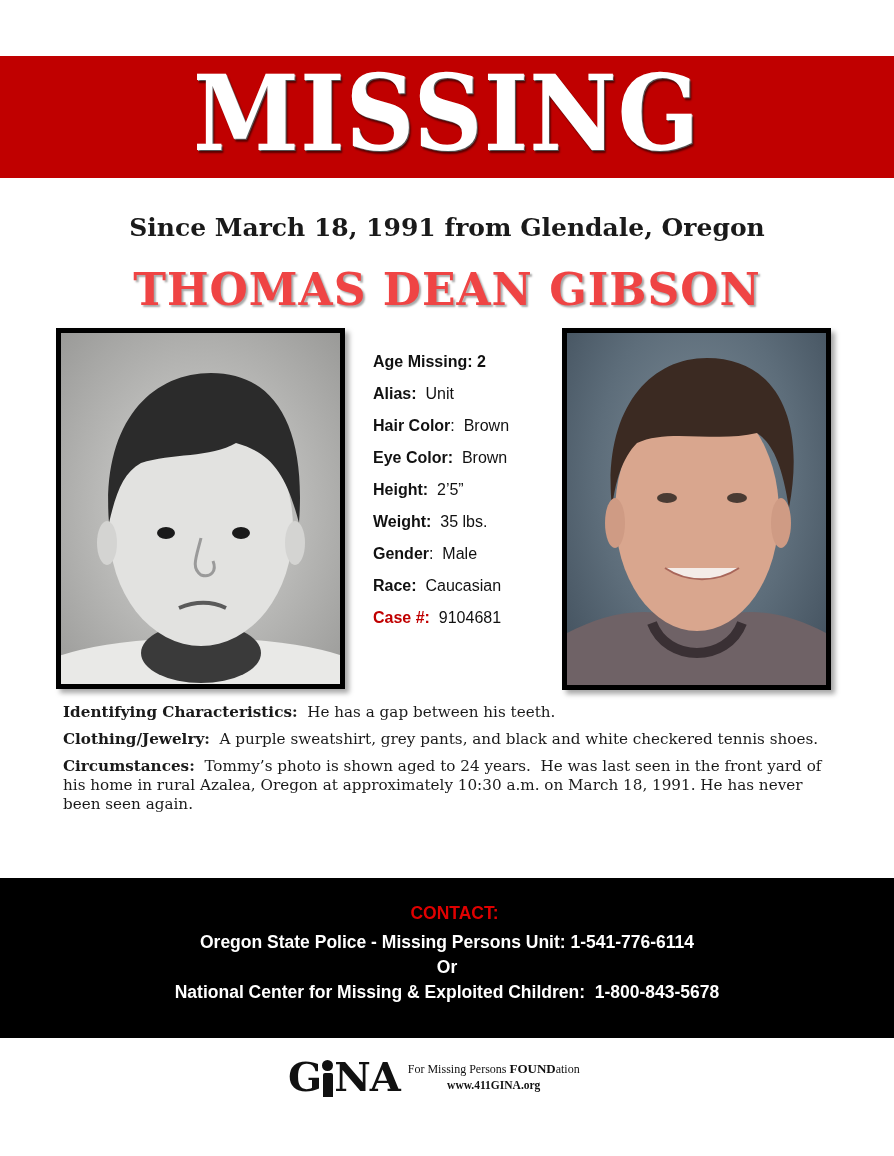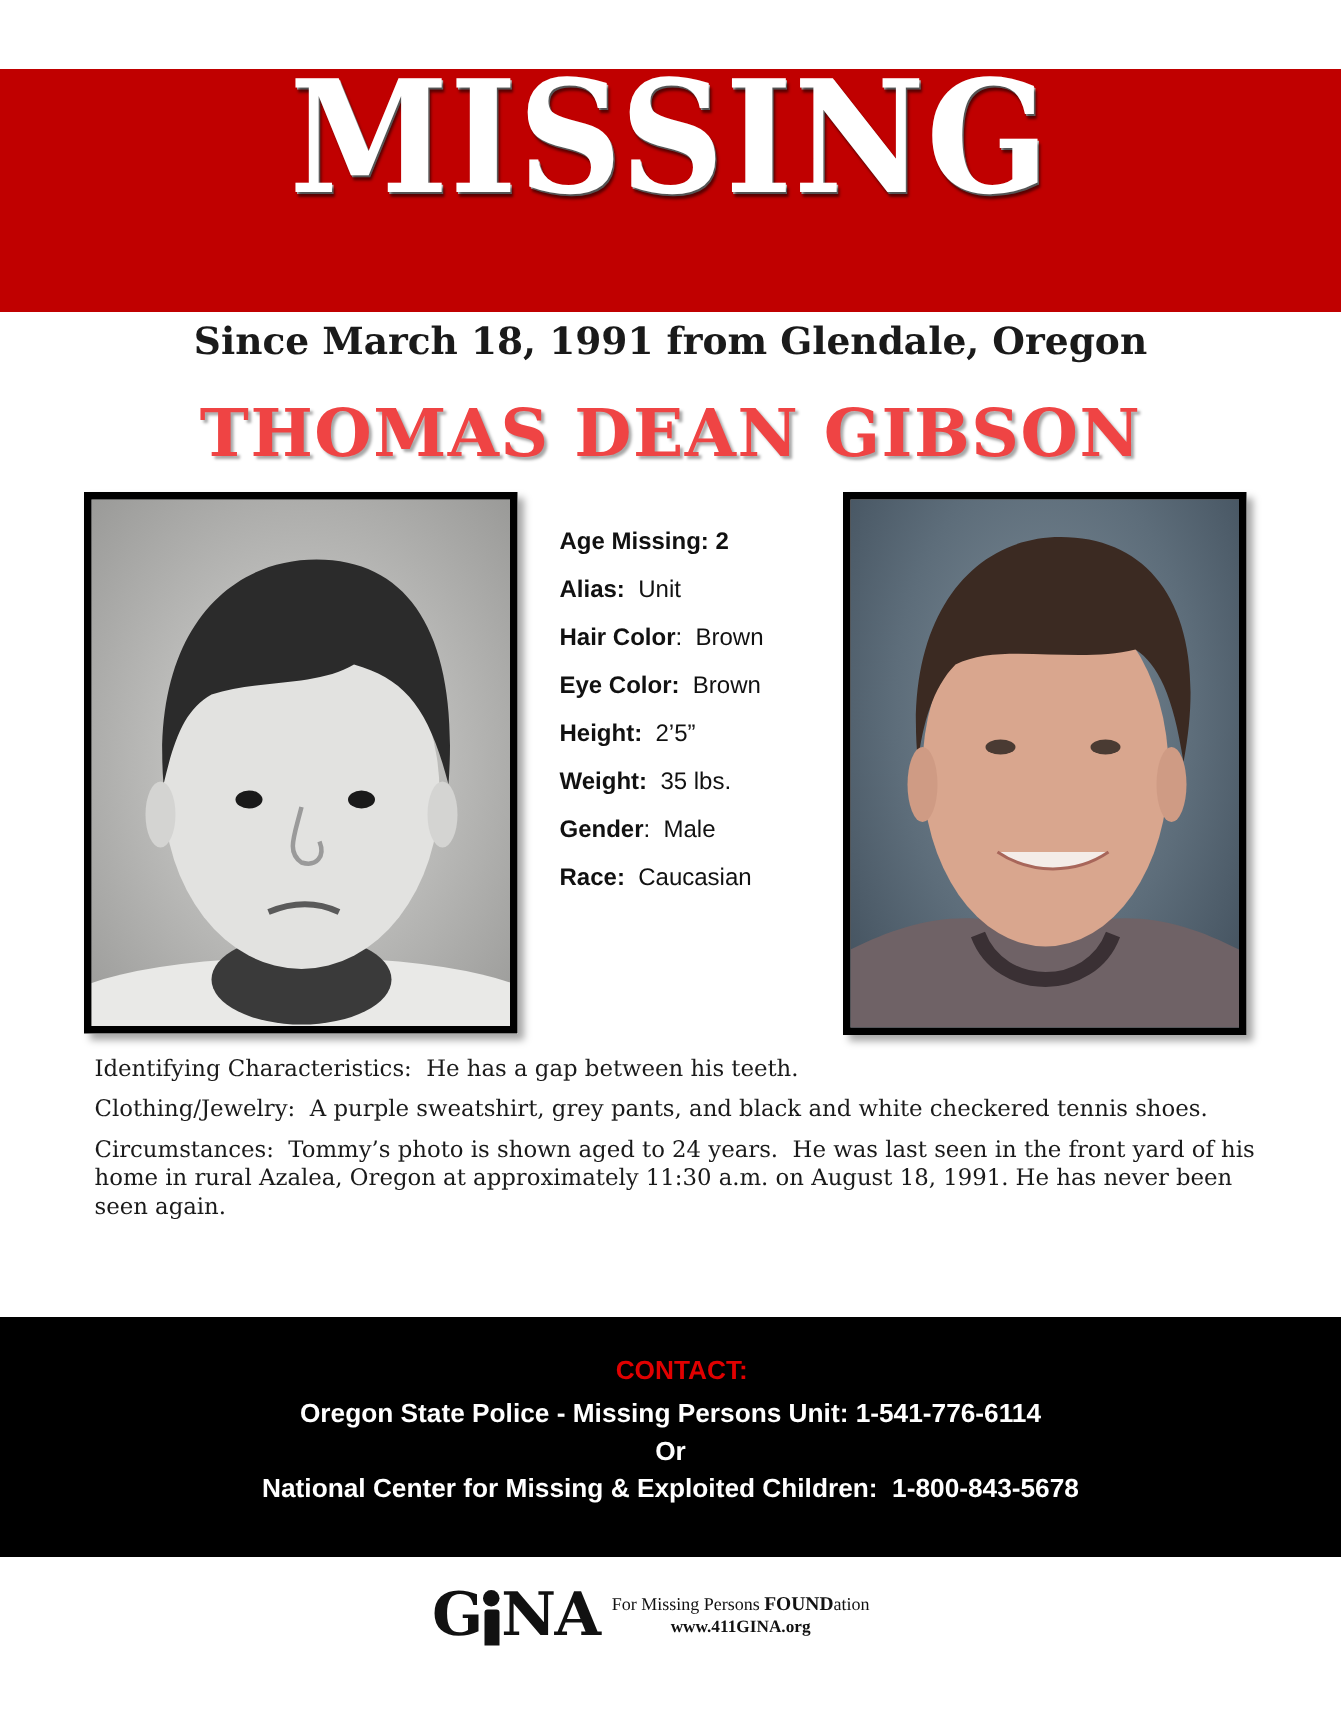--- a/index.html
+++ b/index.html
@@ -1,21 +1,21 @@
 <!DOCTYPE html>
 <html><head>
 <meta charset="utf-8">
 <style>
   html, body { margin: 0; padding: 0; background: #ffffff; }
   body { width: 894px; height: 1156px; position: relative; overflow: hidden; font-family: "Liberation Sans", sans-serif; color: #111; }
 
   .banner {
-    position: absolute; left: 0; top: 46px; width: 894px; height: 162px;
+    position: absolute; left: 0; top: 56px; width: 894px; height: 122px;
     background: #c00000;
-    display: flex; justify-content: center;
+    display: flex; align-items: center; justify-content: center;
   }
   .banner-title {
     font-family: "DejaVu Serif", serif; font-weight: bold;
     font-size: 104px; letter-spacing: 1px; color: #ffffff;
     transform: scaleX(0.92);
     text-shadow: 2px 3px 2px rgba(0,0,0,0.55), 1px 1px 0 #bbbbbb;
     line-height: 1; margin-top: -6px;
   }
 
   .since {
@@ -47,21 +47,21 @@
   }
   .fact-row { white-space: nowrap; }
   .fact-label { font-weight: bold; }
   .fact-label.red { color: #c00000; }
 
   .desc {
     position: absolute; left: 63px; top: 703px; width: 780px;
     font-family: "DejaVu Serif", serif; font-size: 15.2px; color: #1a1a1a; line-height: 19px;
   }
   .desc-par { margin: 0 0 8px 0; }
-  .desc-label { font-weight: normal; }
+  .desc-label { font-weight: bold; }
 
   .contact {
     position: absolute; left: 0; top: 878px; width: 894px; height: 160px; background: #000;
     text-align: center; font-family: "Liberation Sans", sans-serif; font-weight: bold;
   }
   .contact-title { color: #e00000; font-size: 17.5px; margin-top: 24px; line-height: 22px; margin-left: 15px; }
   .contact-line { color: #ffffff; font-size: 17.5px; line-height: 25px; }
   .contact-line.first { margin-top: 6px; }
 
   .footer {
@@ -122,20 +122,23 @@
   </div>
   <div class="fact-row">
     <span class="fact-label">Weight:</span><span style="white-space:pre">  35 lbs.</span>
   </div>
   <div class="fact-row">
     <span class="fact-label">Gender</span><span style="white-space:pre">:  Male</span>
   </div>
   <div class="fact-row">
     <span class="fact-label">Race:</span><span style="white-space:pre">  Caucasian</span>
   </div>
+  <div class="fact-row">
+    <span class="fact-label red">Case #:</span><span style="white-space:pre">  9104681</span>
+  </div>
 </div>
 
 <div class="photo photo-right">
   <svg viewBox="0 0 259 352" preserveAspectRatio="none">
     <path d="M0 352 L0 300 C40 280 80 270 130 290 C180 270 220 280 259 300 L259 352Z" fill="#6f6266"></path>
     <path d="M85 290 C100 330 160 330 175 290" fill="none" stroke="#3a3034" stroke-width="10"></path>
     <ellipse cx="130" cy="180" rx="82" ry="118" fill="#d9a68e"></ellipse>
     <path d="M45 175 C35 80 80 25 140 25 C205 25 240 80 222 175 C215 130 205 110 190 100 C150 110 100 95 70 110 C55 125 48 150 45 175Z" fill="#3b2a22"></path>
     <ellipse cx="100" cy="165" rx="10" ry="5" fill="#4a3b33"></ellipse>
     <ellipse cx="170" cy="165" rx="10" ry="5" fill="#4a3b33"></ellipse>
@@ -146,21 +149,21 @@
 </div>
 
 <div class="desc">
   <p class="desc-par">
     <span class="desc-label">Identifying Characteristics:</span><span style="white-space:pre-wrap">  He has a gap between his teeth.</span>
   </p>
   <p class="desc-par">
     <span class="desc-label">Clothing/Jewelry:</span><span style="white-space:pre-wrap">  A purple sweatshirt, grey pants, and black and white checkered tennis shoes.</span>
   </p>
   <p class="desc-par">
-    <span class="desc-label">Circumstances:</span><span style="white-space:pre-wrap">  Tommy’s photo is shown aged to 24 years.  He was last seen in the front yard of his home in rural Azalea, Oregon at approximately 11:30 a.m. on August 18, 1991. He has never been seen again.</span>
+    <span class="desc-label">Circumstances:</span><span style="white-space:pre-wrap">  Tommy’s photo is shown aged to 24 years.  He was last seen in the front yard of his home in rural Azalea, Oregon at approximately 10:30 a.m. on March 18, 1991. He has never been seen again.</span>
   </p>
 </div>
 
 <div class="contact">
   <div class="contact-title">CONTACT:</div>
   <div class="contact-line first">Oregon State Police - Missing Persons Unit: 1-541-776-6114</div>
   <div class="contact-line">Or</div>
   <div class="contact-line" style="white-space:pre">National Center for Missing &amp; Exploited Children:  1-800-843-5678</div>
 </div>
 

